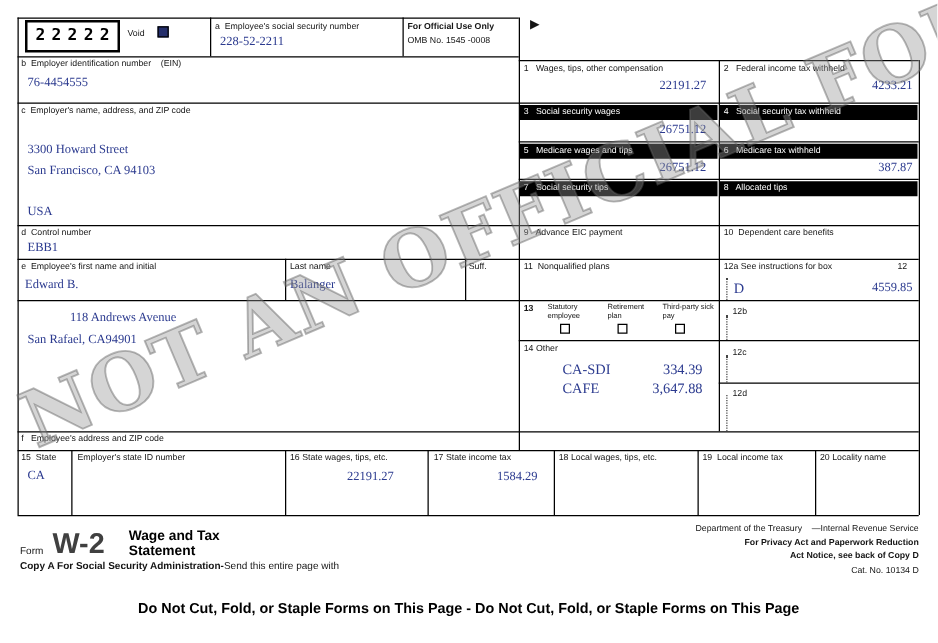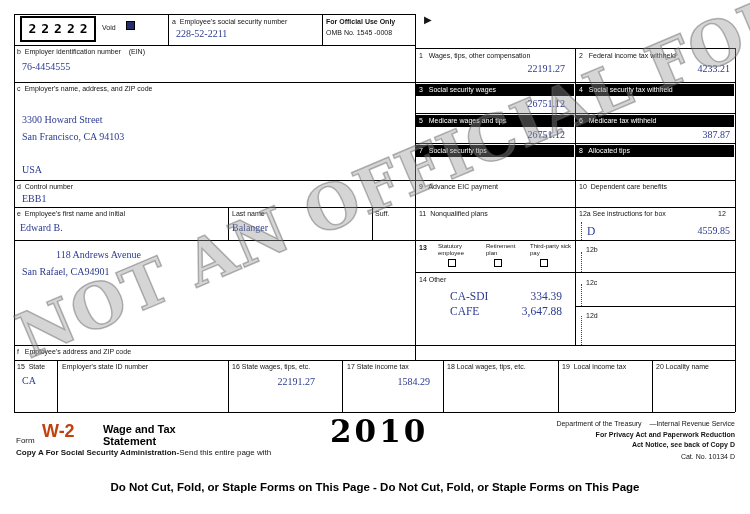--- a/index.html
+++ b/index.html
@@ -21,21 +21,21 @@
   .cb { position:absolute; width:8px; height:8px; border:1px solid #000; background:#fff; }
   .codebox { position:absolute; left:20px; top:16px; width:76px; height:26px; border:2px solid #000;
              font-family:"DejaVu Sans Mono", monospace; font-weight:bold; font-size:13px;
              line-height:22px; text-align:center; letter-spacing:5px; padding-left:5px; color:#000; }
   .voidbox { position:absolute; left:126px; top:21px; width:9px; height:9px; background:#242e6b; border:1px solid #000; }
   .watermark { position:absolute; left:-10px; top:152px; width:770px; text-align:center;
                transform:rotate(-23deg); font-family:"DejaVu Serif", serif; font-size:62px;
                font-weight:bold; letter-spacing:1px; color:rgba(150,150,150,0.40);
                -webkit-text-stroke:1.5px rgba(95,95,95,0.45); white-space:nowrap;
                pointer-events:none; z-index:50; }
-  .formnum { position:absolute; left:42px; top:421px; font-weight:bold; font-size:18px; color:#c2410c; }
+  .formnum { position:absolute; left:42px; top:421px; font-weight:bold; font-size:23px; color:#404040; }
   .title1 { position:absolute; font-weight:bold; font-size:11px; color:#000; white-space:pre; }
   .year { position:absolute; left:330px; top:413px; font-family:"DejaVu Serif", serif; font-weight:bold;
           font-size:31px; letter-spacing:3px; color:#000; }
   .bottomline { position:absolute; left:0; top:481px; width:750px; text-align:center;
                 font-weight:bold; font-size:11.5px; color:#000; }
 </style>
 </head>
 <body>
 
 <div class="page">
@@ -155,21 +155,20 @@
   <div class="lbl" style="left:562px;top:362px;">19  Local income tax</div>
   <div class="lbl" style="left:656px;top:362px;">20 Locality name</div>
   <div class="val" style="left:22px;top:374px;">CA</div>
   <div class="val r" style="left:230px;top:375px;width:85px;">22191.27</div>
   <div class="val r" style="left:350px;top:375px;width:80px;">1584.29</div>
 
   <div class="lbl8" style="left:16px;top:436px;">Form</div>
   <div class="formnum">W-2</div>
   <div class="title1" style="left:103px;top:423px;">Wage and Tax</div>
   <div class="title1" style="left:103px;top:435px;">Statement</div>
-  <div class="year">2010</div>
   <div class="lbl r" style="left:495px;top:419px;width:240px;">Department of the Treasury    —Internal Revenue Service</div>
   <div class="lbl bold r" style="left:495px;top:430px;width:240px;">For Privacy Act and Paperwork Reduction</div>
   <div class="lbl bold r" style="left:495px;top:440px;width:240px;">Act Notice, see back of Copy D</div>
   <div class="lbl r" style="left:595px;top:452px;width:140px;">Cat. No. 10134 D</div>
   <div class="lbl8" style="left:16px;top:448px;"><span class="bold">Copy A For Social Security Administration-</span><span>Send this entire page with</span></div>
 
   <div class="bottomline">Do Not Cut, Fold, or Staple Forms on This Page   - Do Not Cut, Fold, or Staple Forms on This Page</div>
 
 </div>
 

